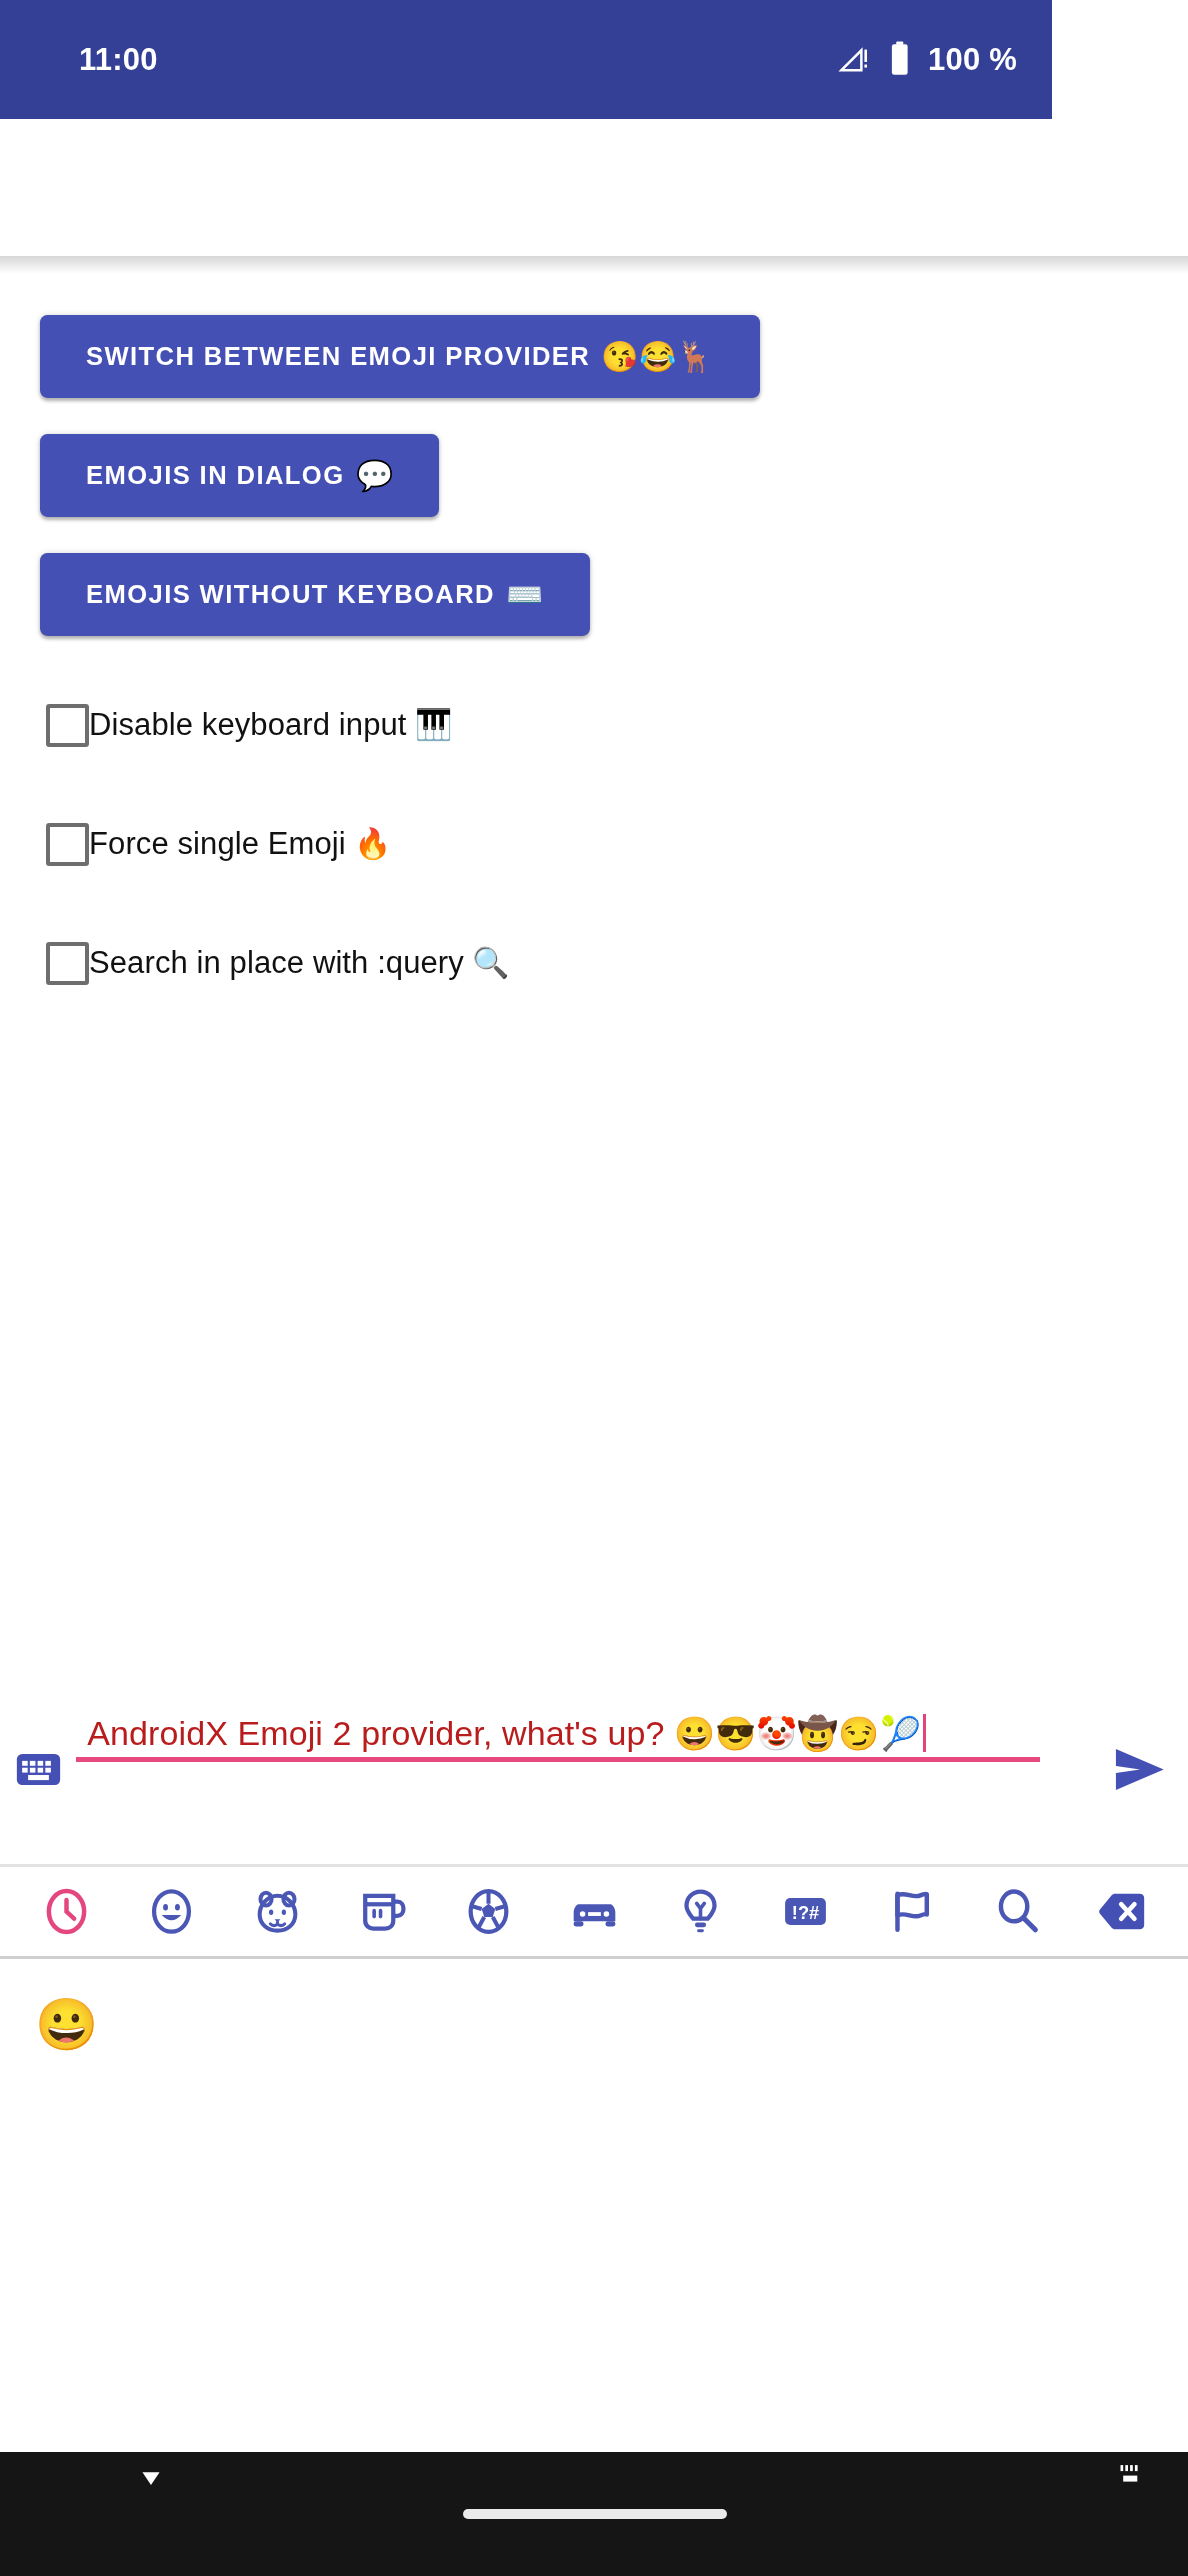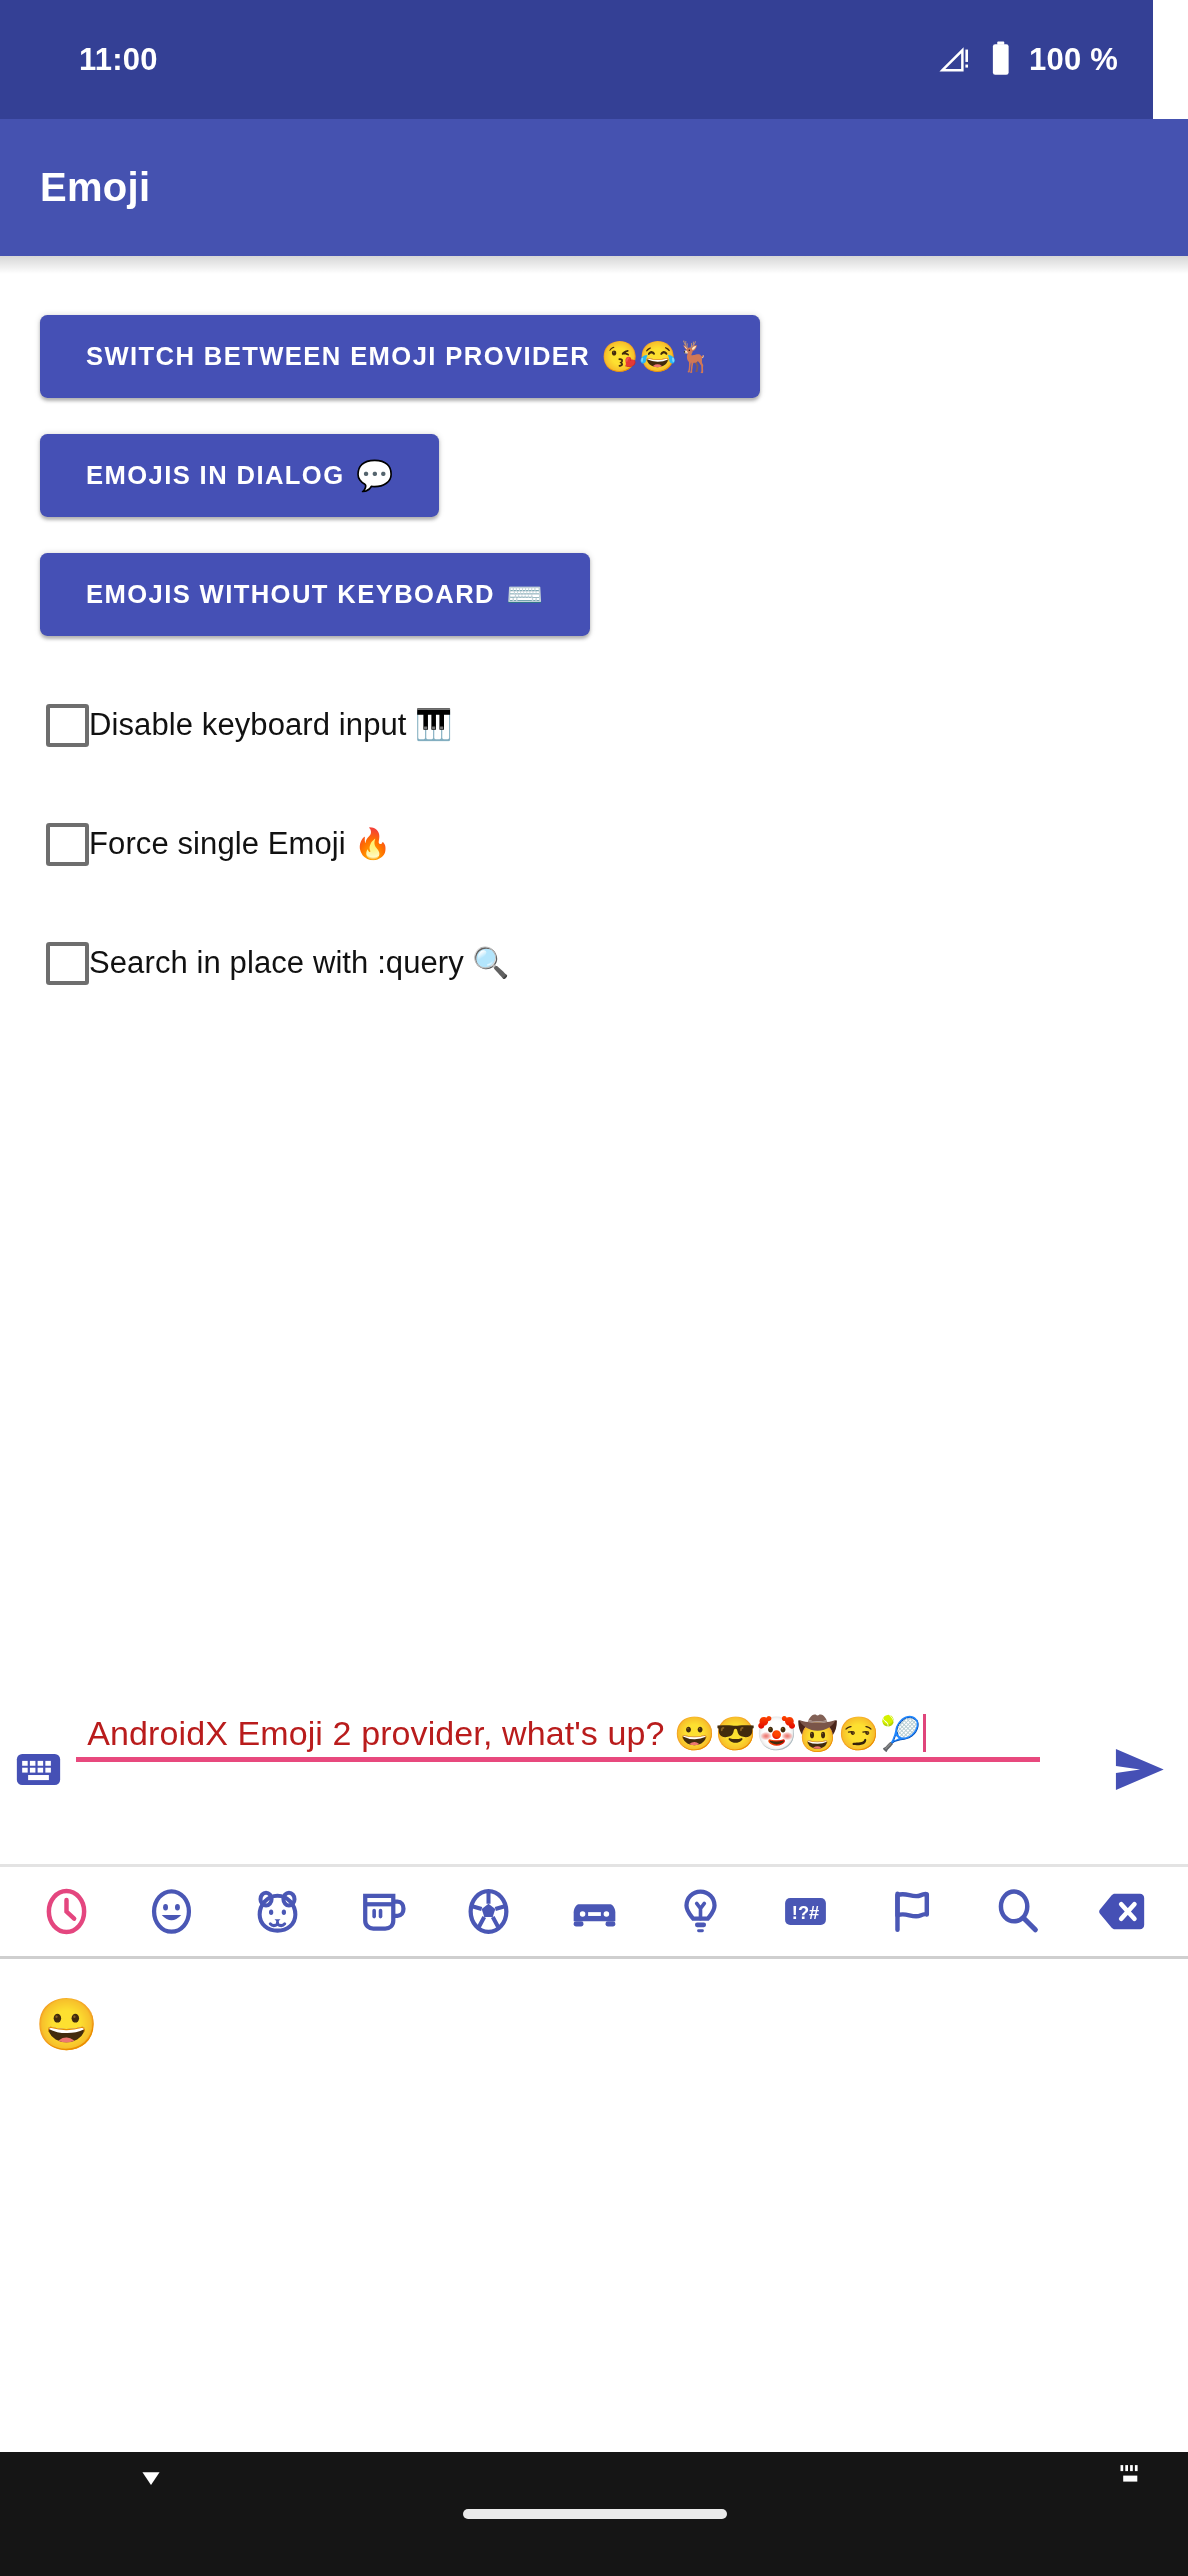--- a/index.html
+++ b/index.html
@@ -6,21 +6,21 @@
   html, body {
     width:1189px; height:2576px;
     background:#ffffff;
     font-family:"Liberation Sans", sans-serif;
     overflow:hidden;
   }
   #app { position:relative; width:1189px; height:2576px; background:#fff; }
 
   
   .status-bar {
-    position:absolute; top:0; left:0; width:1153px; height:119px;
+    position:absolute; top:0; left:0; width:1052px; height:119px;
     background:#344095;
     display:flex; align-items:center; justify-content:space-between;
     padding:0 35px 0 79px;
   }
   .status-clock { color:#fff; font-size:31px; font-weight:700; letter-spacing:0.2px; }
   .status-right { display:flex; align-items:center; gap:18px; }
   .status-batt-text { color:#fff; font-size:31px; font-weight:700; letter-spacing:0.2px; }
 
   
   .app-bar {
@@ -140,23 +140,20 @@
       <span>
         <svg width="21.5" height="35" viewBox="0 0 14 24">
           <rect x="4.6" y="0.4" width="4.8" height="2.2" rx="0.6" fill="#fff"></rect>
           <rect x="1.6" y="2.2" width="10.8" height="21" rx="1.6" fill="#fff"></rect>
         </svg>
       </span>
       <span class="status-batt-text">100 %</span>
     </div>
   </div>
 
-  <div class="app-bar">
-    <span class="app-bar-title">Emoji</span>
-  </div>
   <div class="app-bar-shadow"></div>
 
   <div class="content">
 
     <div class="btn-list">
       <div class="btn-row">
         <button class="mbutton">
           <span>SWITCH BETWEEN EMOJI PROVIDER</span>
           <span class="btn-emoji">😘😂🦌</span>
         </button>

